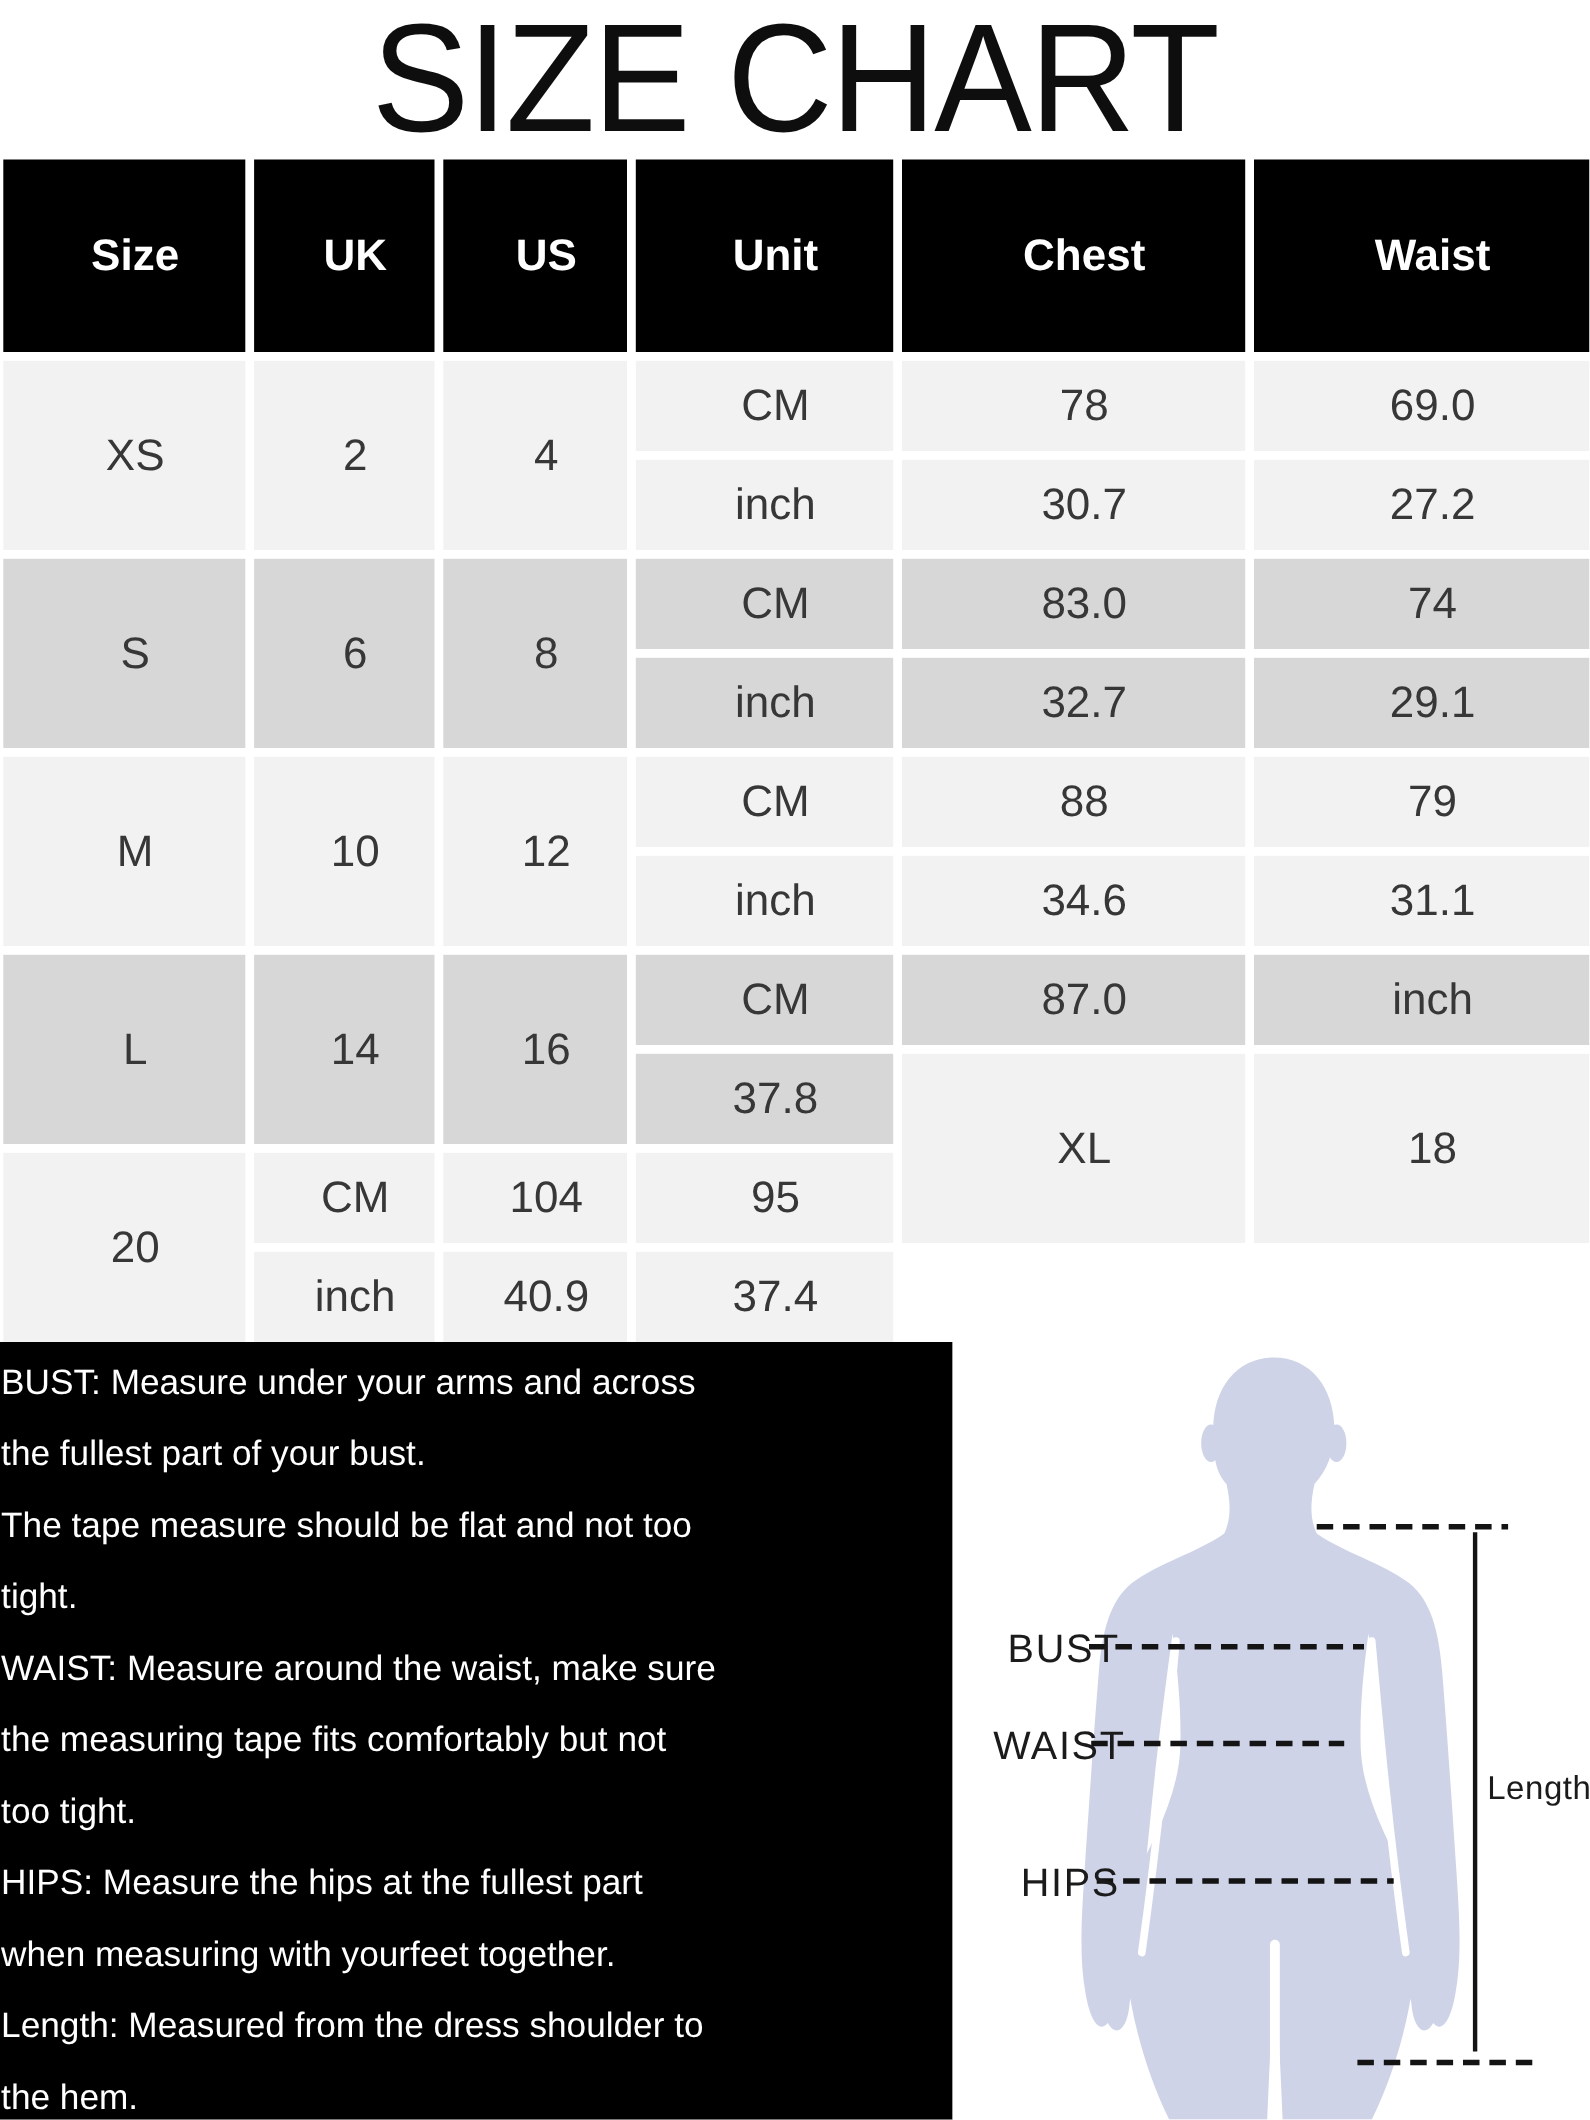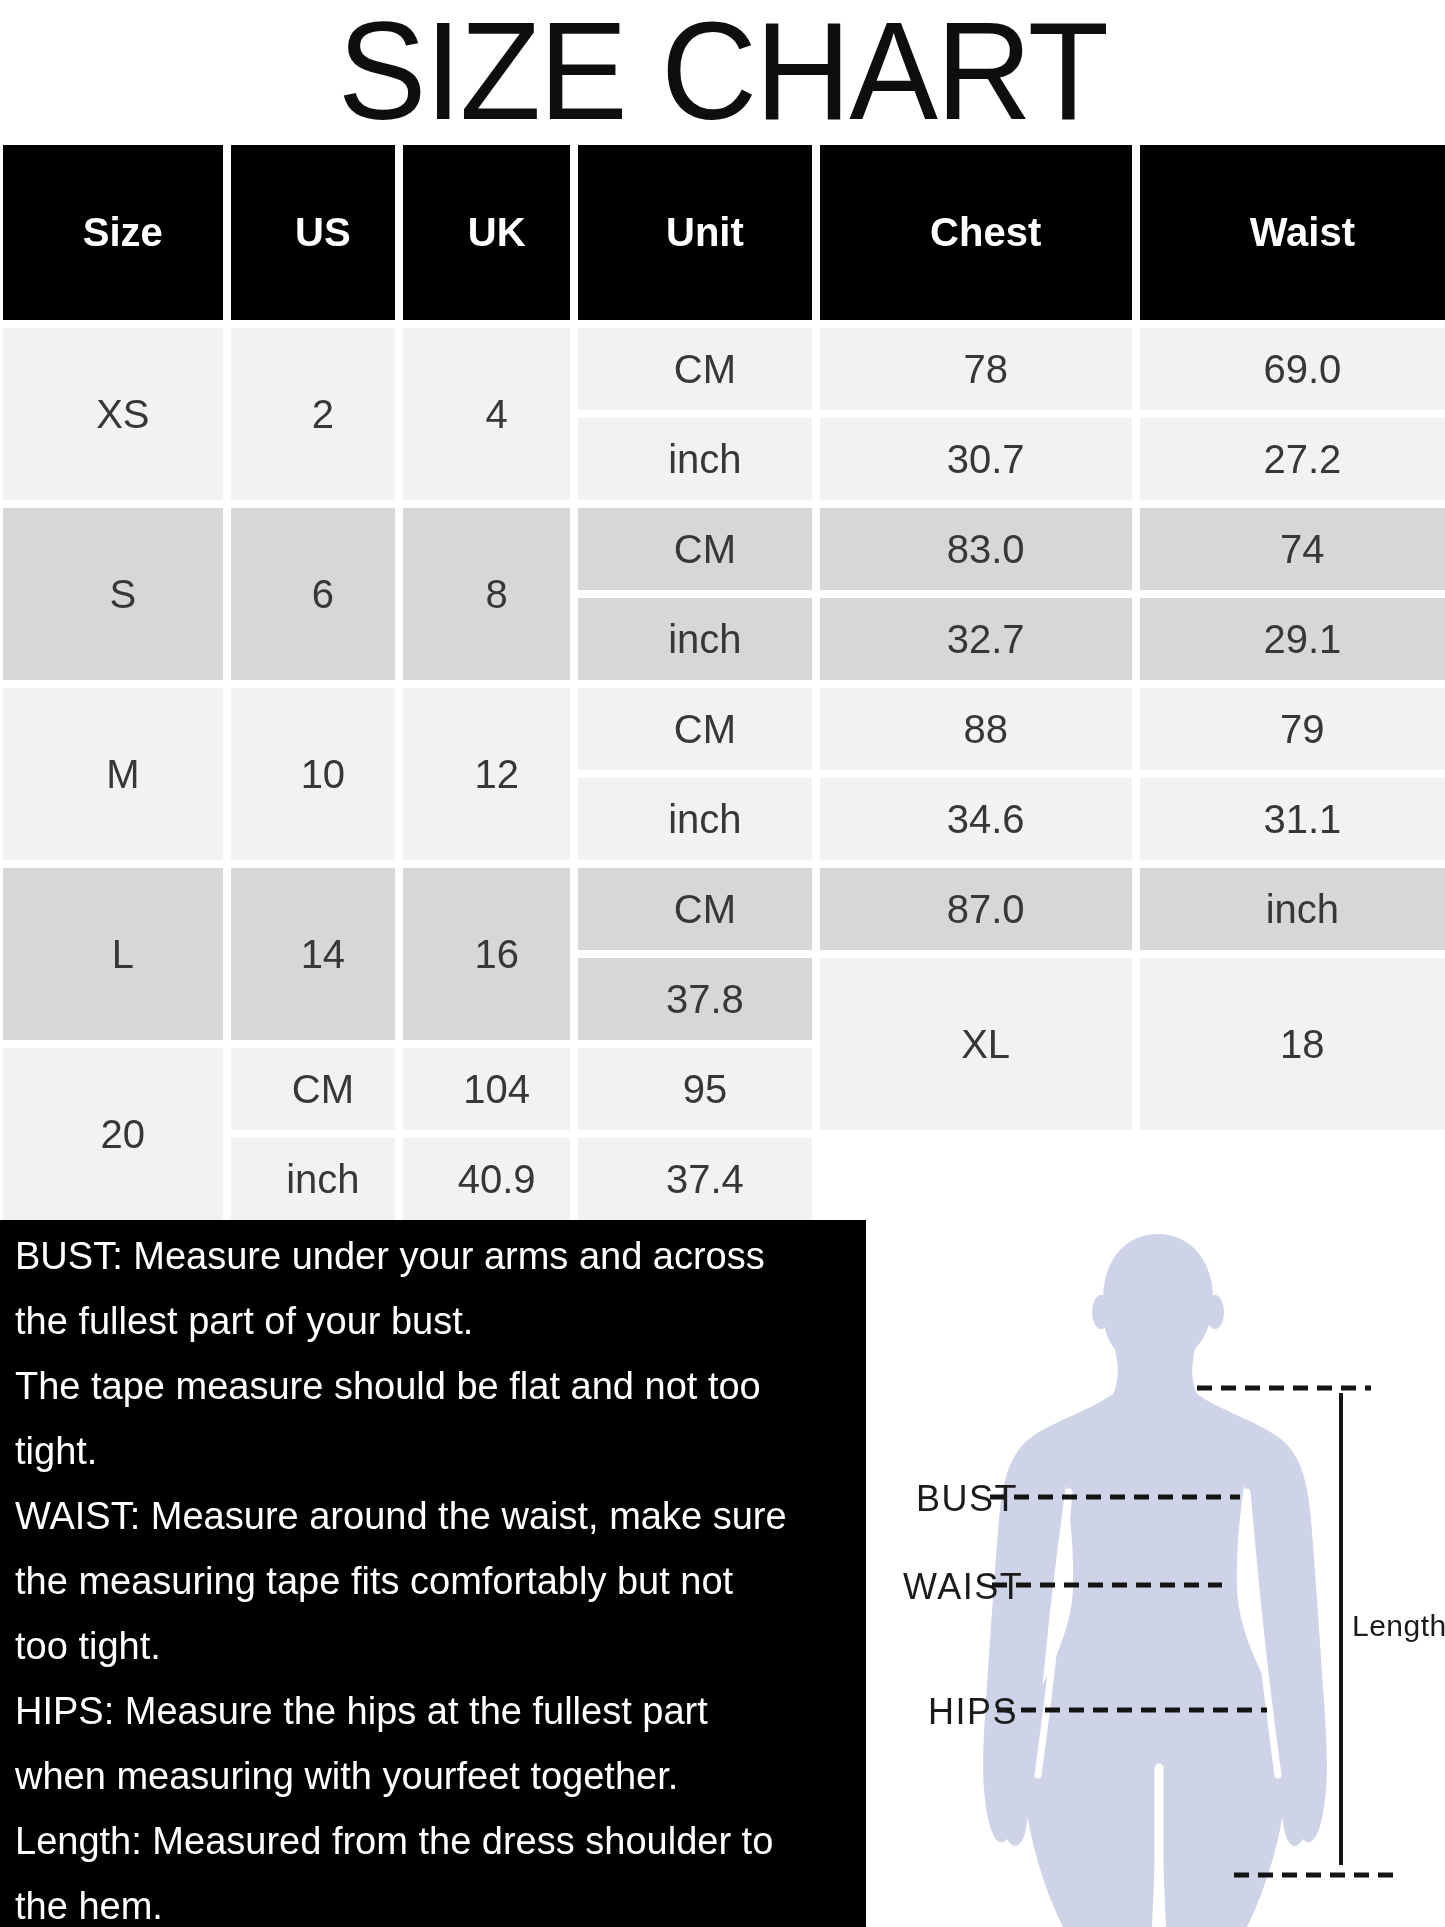--- a/index.html
+++ b/index.html
@@ -38,21 +38,21 @@
   .light { background:#f2f2f2; }
   .dark  { background:#d7d7d7; }
 
   
   .notes {
     position:absolute; left:0; top:1220px; width:866px; height:707px;
     background:#000000; color:#ffffff;
     padding-top:4px; box-sizing:border-box;
   }
   .note-line {
-    padding-left:15px; font-size:38px; line-height:65px; white-space:nowrap;
+    padding-left:1px; font-size:32px; line-height:65px; white-space:nowrap;
   }
 
   
   .figure {
     position:absolute; left:866px; top:1220px; width:579px; height:707px;
     background:#ffffff; overflow:hidden;
   }
   .figure svg { position:absolute; left:0; top:0; }
   .fig-label {
     position:absolute; color:#1b1b1b; font-size:36px; letter-spacing:1.5px;
@@ -61,22 +61,22 @@
   .length-label { font-size:30px; letter-spacing:0.5px; }
 </style>
 </head>
 <body>
 
 <div class="title">SIZE CHART</div>
 
 <div class="size-table">
 
   <div class="cell hcell">Size</div>
+  <div class="cell hcell">UK</div>
   <div class="cell hcell">US</div>
-  <div class="cell hcell">UK</div>
   <div class="cell hcell">Unit</div>
   <div class="cell hcell">Chest</div>
   <div class="cell hcell">Waist</div>
 
   <div class="cell span2 light">XS</div>
   <div class="cell span2 light">2</div>
   <div class="cell span2 light">4</div>
   <div class="cell light">CM</div>
   <div class="cell light">78</div>
   <div class="cell light">69.0</div>

